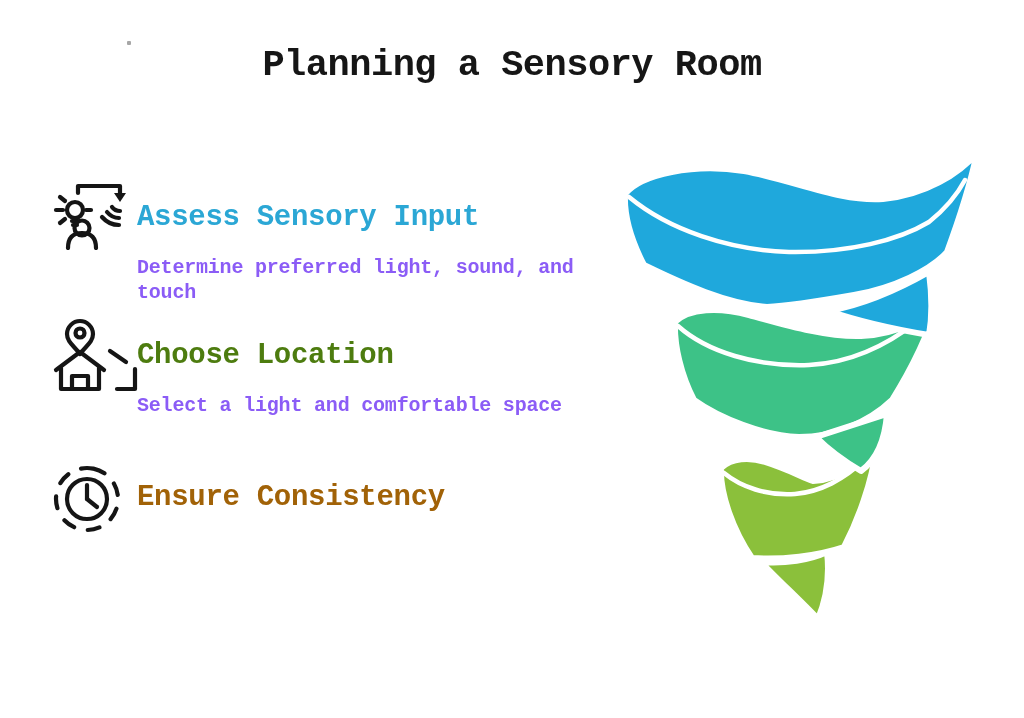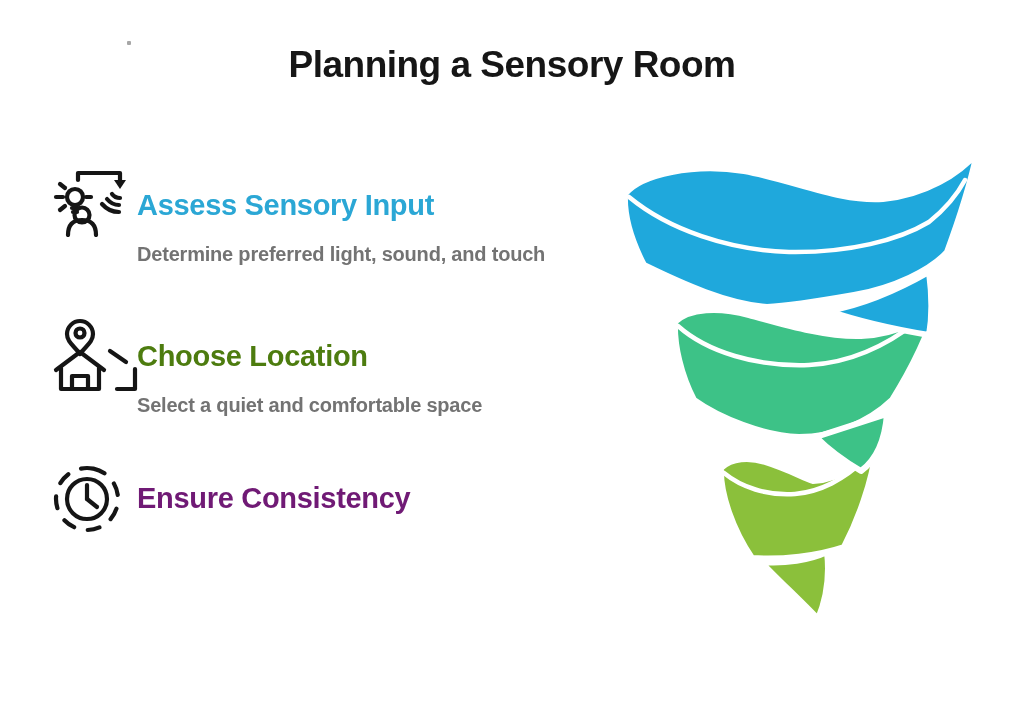--- a/index.html
+++ b/index.html
@@ -1,32 +1,32 @@
 <!DOCTYPE html>
 <html><head>
 <meta charset="utf-8">
 <style>
   html,body{margin:0;padding:0;background:#fff;}
   .canvas{
     position:relative;width:1024px;height:718px;background:#ffffff;
-    font-family:Liberation Sans, sans-serif;overflow:hidden;
+    font-family:Liberation Mono, monospace;overflow:hidden;
   }
   .speck{position:absolute;left:127px;top:41px;width:4px;height:4px;background:#8a8a8a;opacity:.75;border-radius:1px;}
   .title{
     position:absolute;left:0;top:44px;width:1024px;margin:0;text-align:center;
     font-size:37px;font-weight:bold;letter-spacing:-0.5px;color:#161616;
   }
   .step{position:absolute;left:48px;width:560px;}
-  .step-1{top:167px;}
+  .step-1{top:180px;}
   .step-2{top:318px;}
   .step-3{top:460px;}
   .step .icon{position:absolute;left:0;top:0;}
   .step-text{margin-left:89px;}
   .step-title{margin:0;padding-top:21px;font-size:29px;line-height:34px;font-weight:bold;letter-spacing:-0.3px;}
-  .step-desc{margin:20px 0 0 0;font-size:20px;line-height:25px;font-weight:bold;color:#737373;letter-spacing:-0.2px;white-space:pre-line;}
+  .step-desc{margin:20px 0 0 0;font-size:20px;line-height:25px;font-weight:bold;color:#8b5cf6;letter-spacing:-0.2px;white-space:pre-line;}
   .funnel{position:absolute;left:599px;top:130px;}
   .band{stroke:#ffffff;stroke-width:6;stroke-linejoin:round;}
   .sep{fill:none;stroke:#ffffff;stroke-width:4.5;stroke-linecap:round;}
   .ic{fill:none;stroke:currentColor;stroke-width:4.2;stroke-linecap:round;stroke-linejoin:round;}
   .icf{fill:currentColor;stroke:none;}
 </style>
 </head>
 <body>
 
 <div class="canvas">
@@ -69,35 +69,35 @@
           <circle class="ic" cx="32" cy="15" r="4.5"></circle>
           <path class="ic" d="M 8 52 L 32 34 L 56 52"></path>
           <path class="ic" d="M 13 50 L 13 71 L 51 71 L 51 50"></path>
           <path class="ic" d="M 24 71 L 24 58 L 40 58 L 40 71"></path>
           <path class="ic" d="M 62 33 L 78 44"></path>
           <path class="ic" d="M 87 51 L 87 71 L 69 71"></path>
         </svg>
       </span>
       <div class="step-text">
         <h2 class="step-title" style="color: #4d7c0f;">Choose Location</h2>
-        <p class="step-desc">Select a quiet and comfortable space</p>
+        <p class="step-desc">Select a light and comfortable space</p>
       </div>
     </section>
 
     <section class="step step-3">
       <span class="icon" style="color: rgb(21, 21, 21);">
         <svg width="78" height="78" viewBox="0 0 78 78">
           <circle class="ic" cx="39" cy="39" r="20" stroke-width="4.6"></circle>
           <path class="ic" d="M 39 39 L 39 25"></path>
           <path class="ic" d="M 39 39 L 49 47"></path>
           <circle class="ic" cx="39" cy="39" r="31" stroke-width="4.6" stroke-dasharray="12 14" transform="rotate(-78 39 39)"></circle>
         </svg>
       </span>
       <div class="step-text">
-        <h2 class="step-title" style="color: #701a75;">Ensure Consistency</h2>
+        <h2 class="step-title" style="color: #a16207;">Ensure Consistency</h2>
       </div>
     </section>
   </div>
 
   <svg class="funnel" width="424" height="592" viewBox="0 0 424 592">
 
     <path class="band" d="M 162 432 C 186 434 211 430 228 422 C 231 448 227 470 219 489 C 201 470 179 450 162 432 Z" style="fill: rgb(139, 192, 59);"></path>
     <path class="band" d="M 122 338 C 133 328 150 327 166 332 C 188 339 203 347 214 351 C 233 350 247 343 258 336
              C 268 329 274 324 277 319 C 273 352 259 390 245 417
              C 218 426 183 430 153 428 C 134 400 121 364 122 338 Z" style="fill: rgb(139, 192, 59);"></path>

